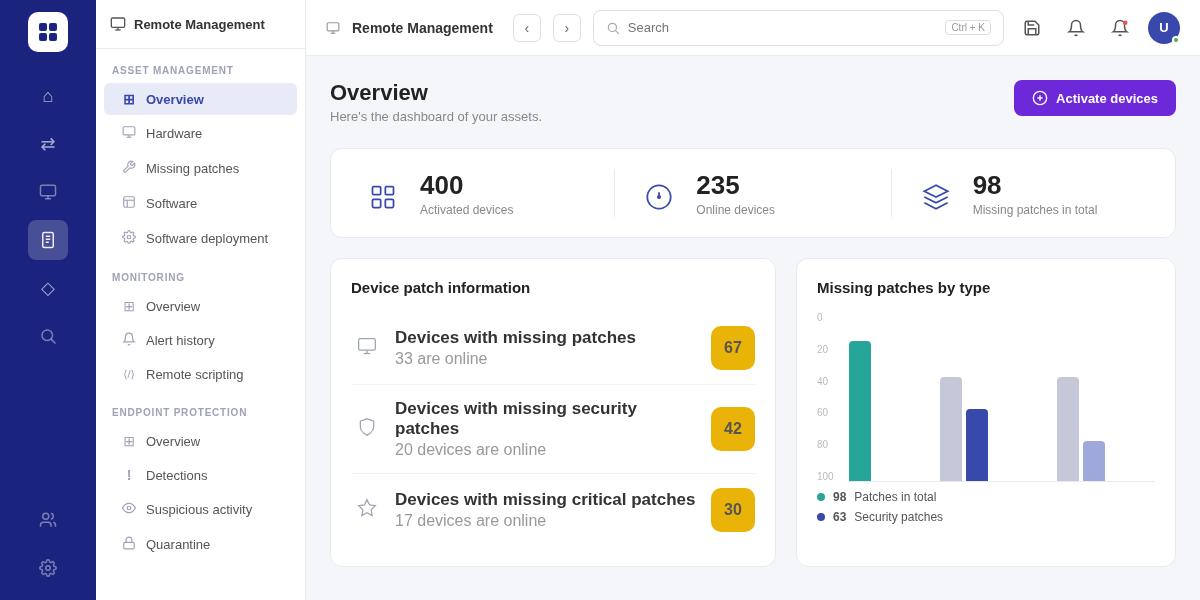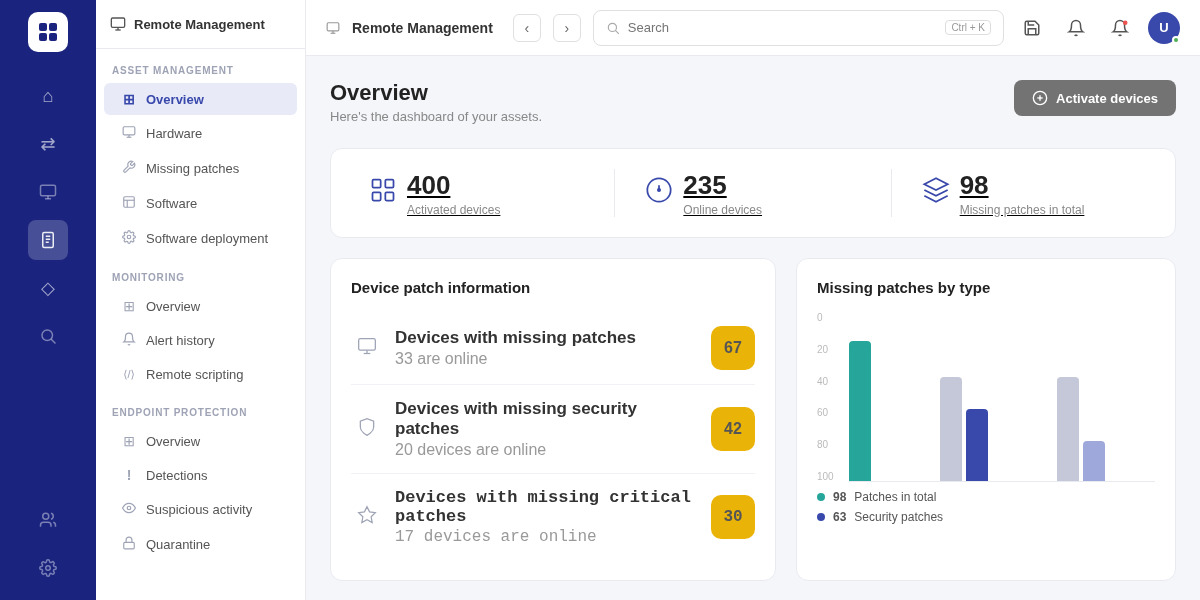--- a/index.html
+++ b/index.html
@@ -132,38 +132,37 @@
       padding: 24px;
     }
     .content-header {
       display: flex; align-items: flex-start; justify-content: space-between;
       margin-bottom: 24px;
     }
     .content-title { font-size: 22px; font-weight: 700; color: #222; }
     .content-subtitle { font-size: 13px; color: #888; margin-top: 3px; }
     .activate-btn {
       display: flex; align-items: center; gap: 8px;
-      background: #737373; color: white;
+      background: #6d28d9; color: white;
       border: none; border-radius: 8px;
       padding: 10px 18px; font-size: 13px; font-weight: 600;
       cursor: pointer;
     }
 
     
     .stats-row {
       background: white; border-radius: 12px;
       border: 1px solid #e8eaf0;
       display: flex; align-items: center;
       padding: 20px 32px;
       margin-bottom: 20px; gap: 0;
     }
     .stat-item {
-      display: flex; align-items: flex-start; gap: 4px;
+      display: flex; align-items: flex-end; gap: 17px;
       flex: 1;
-      text-decoration: underline;
     }
     .stat-divider {
       width: 1px; height: 48px; background: #e8eaf0; margin: 0 24px;
     }
     .stat-icon {
       width: 40px; height: 40px;
       display: flex; align-items: center; justify-content: center;
       font-size: 20px;
     }
     .stat-number { font-size: 26px; font-weight: 700; color: #222; }
@@ -181,21 +180,21 @@
     }
     .panel-title { font-size: 15px; font-weight: 700; color: #222; margin-bottom: 16px; }
 
     
     .patch-item {
       display: flex; align-items: center;
       padding: 14px 0;
       border-bottom: 1px solid #f0f2f5;
       gap: 12px;
     }
-    .patch-item:last-child { border-bottom: none; font-family: Liberation Mono, monospace; }
+    .patch-item:last-child { border-bottom: none; }
     .patch-icon { font-size: 18px; color: #9ea3b5; width: 32px; text-align: center; flex: 0 0 32px; }
     .patch-info { flex: 1; }
     .patch-name { font-size: 17px; font-weight: 600; color: #333; }
     .patch-sub { font-size: 16px; color: #999; margin-top: 2px; }
     .patch-badge {
       width: 44px; height: 44px;
       border-radius: 10px;
       display: flex; align-items: center; justify-content: center;
       font-size: 16px; font-weight: 700; color: #555;
       background: #eab308;

